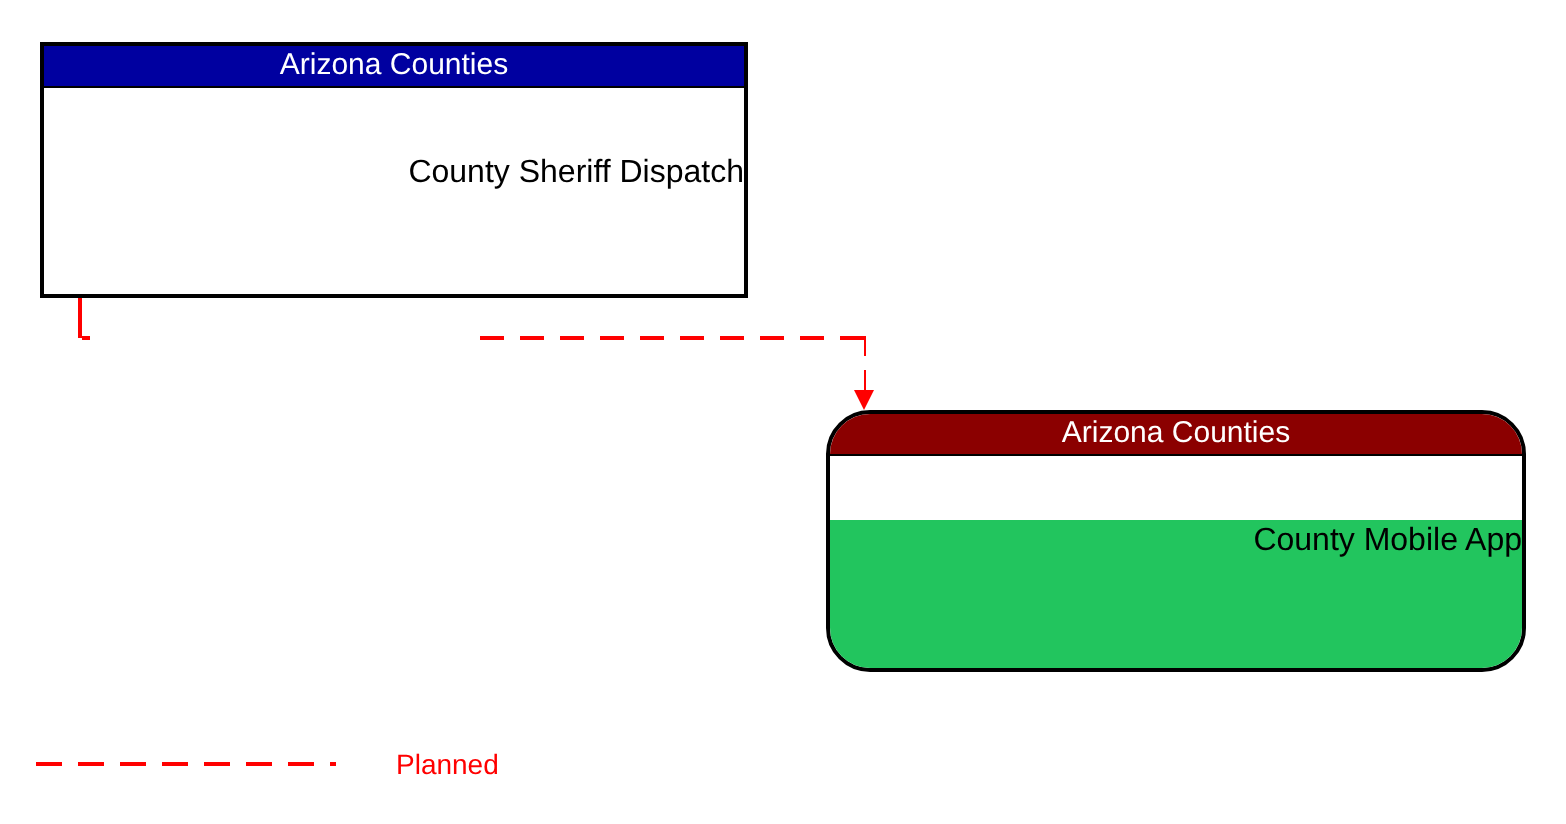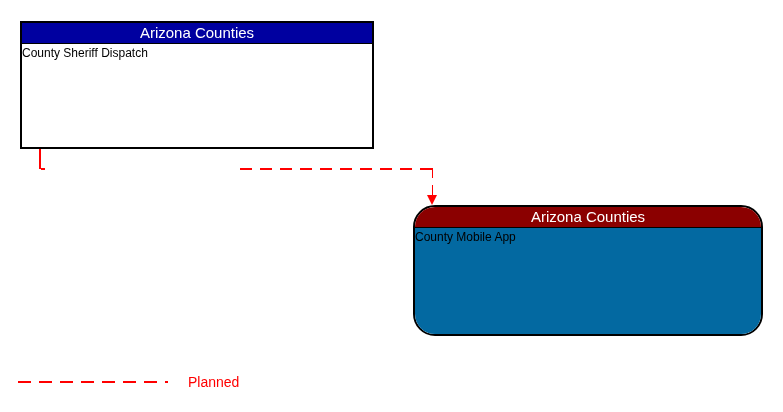--- a/index.html
+++ b/index.html
@@ -26,37 +26,38 @@
     line-height: 20px;
     text-align: center;
     color: #ffffff;
     font-size: 15px;
     border-bottom: 1px solid #000000;
     white-space: nowrap;
   }
   .elem-box .bdy {
     width: 100%;
     height: calc(100% - 21px);
-    text-align: left;
+    text-align: right;
     color: #000000;
-    font-size: 12px;
+    font-size: 16px;
     padding-top: 2px;
     white-space: nowrap;
+    margin-top: 32px;
   }
 
   .box-source { left: 20px; top: 21px; width: 354px; height: 128px; }
   .box-source .hdr { background: #0000A0; }
   .box-source .bdy { background: #ffffff; }
 
   .box-target {
     left: 413px; top: 205px; width: 350px; height: 131px;
     border-radius: 22px;
   }
   .box-target .hdr { background: #8B0000; }
-  .box-target .bdy { background: #0369a1; }
+  .box-target .bdy { background: #22c55e; }
 
   
   .conn-stub-v {
     position: absolute;
     left: 39px; top: 149px;
     width: 1.5px; height: 20px;
     background: #FF0000;
   }
   .conn-tick {
     position: absolute;
@@ -100,21 +101,21 @@
   .legend-line {
     position: absolute;
     left: 18px; top: 381px;
     width: 150px; height: 2px;
     background: repeating-linear-gradient(90deg,
       #FF0000 0px, #FF0000 13px,
       transparent 13px, transparent 21px);
   }
   .legend-label {
     position: absolute;
-    left: 188px; top: 374px;
+    left: 198px; top: 374px;
     color: #FF0000;
     font-size: 14px;
     white-space: nowrap;
   }
 </style>
 </head>
 <body>
 
 <div class="canvas">
 

